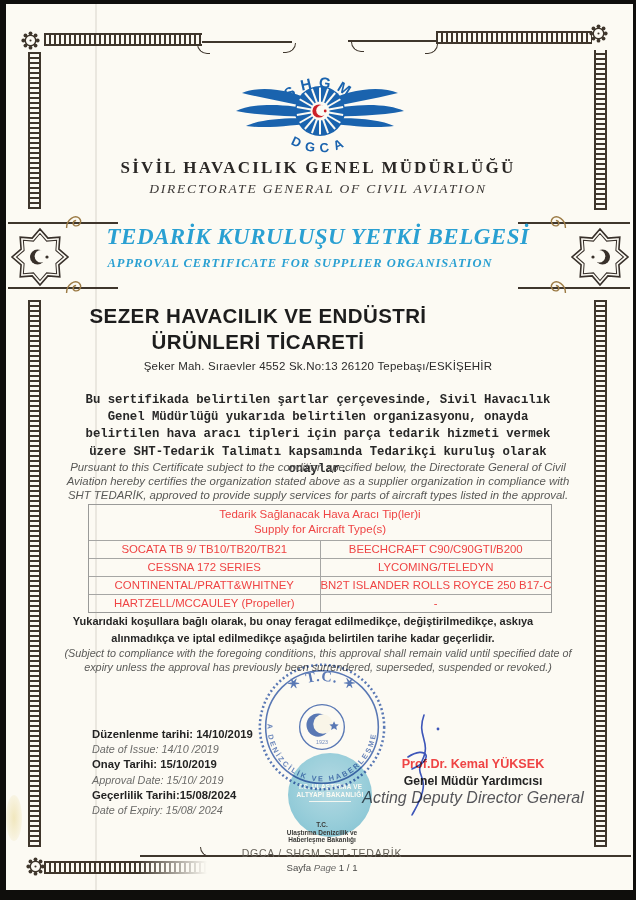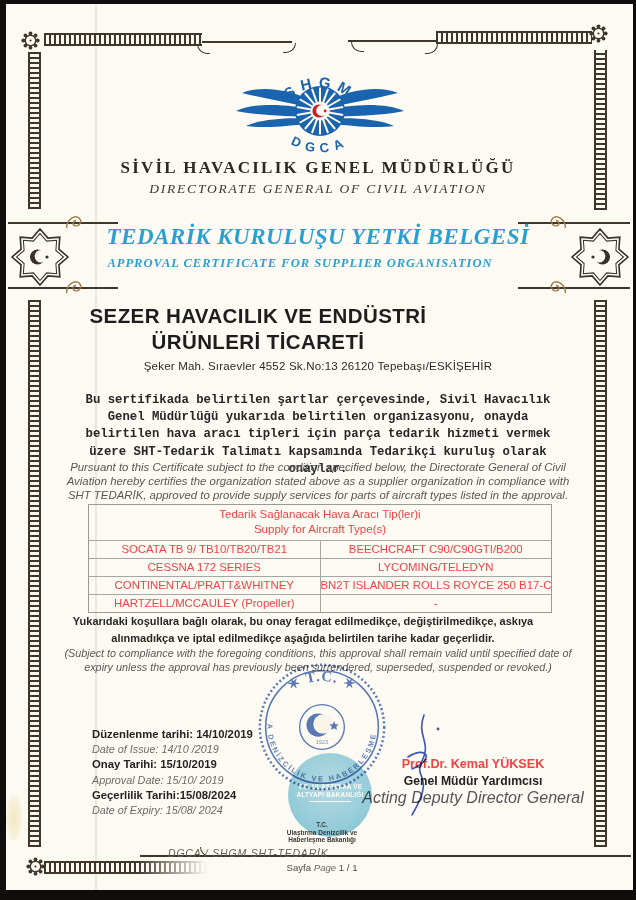--- a/index.html
+++ b/index.html
@@ -52,22 +52,22 @@
   .sign-title{font-size:12.2px;font-weight:bold;color:#232323;line-height:17px;}
   .sign-en{font-size:16px;font-style:italic;color:#56565a;line-height:16px;}
   .ministry-circle{left:288px;top:753px;width:84px;height:84px;border-radius:50%;
     background:radial-gradient(circle at 50% 40%, #b7e0ee 0%, #95cfe3 65%, #7fc2da 100%);
     text-align:center;color:#fff;mix-blend-mode:multiply;}
   .ministry-circle .t1{margin-top:30px;font-size:6.4px;font-weight:bold;line-height:7.5px;letter-spacing:.2px;}
   .ministry-circle .t2{font-size:6.4px;font-weight:bold;line-height:7.5px;letter-spacing:.2px;}
   .ministry-circle .bar{width:42px;height:1px;background:rgba(255,255,255,.9);margin:3px auto 0;}
   .footer-org{left:238px;top:821px;width:168px;text-align:center;color:#3a3a38;}
   .footer-org .f1{font-size:6.5px;font-weight:bold;line-height:7.6px;}
-  .doc-ref{left:168px;top:847px;width:308px;font-size:10.5px;
-    letter-spacing:.8px;color:#635f56;font-style:italic;}
+  .doc-ref{left:168px;top:847px;width:308px;text-align:center;font-size:10.5px;
+    letter-spacing:.8px;color:#635f56;}
   .page-line{left:218px;top:862px;width:208px;text-align:center;font-size:9.6px;color:#4b4b49;}
   .page-line .it{font-style:italic;color:#6b6b69;}
   .stamp{left:254px;top:659px;mix-blend-mode:multiply;opacity:.92;filter:blur(.3px);}
   .signature-ink{left:386px;top:711px;mix-blend-mode:multiply;}
 </style>
 </head>
 <body>
 
 <div class="abs page"></div>
 <div class="abs crease"></div>

